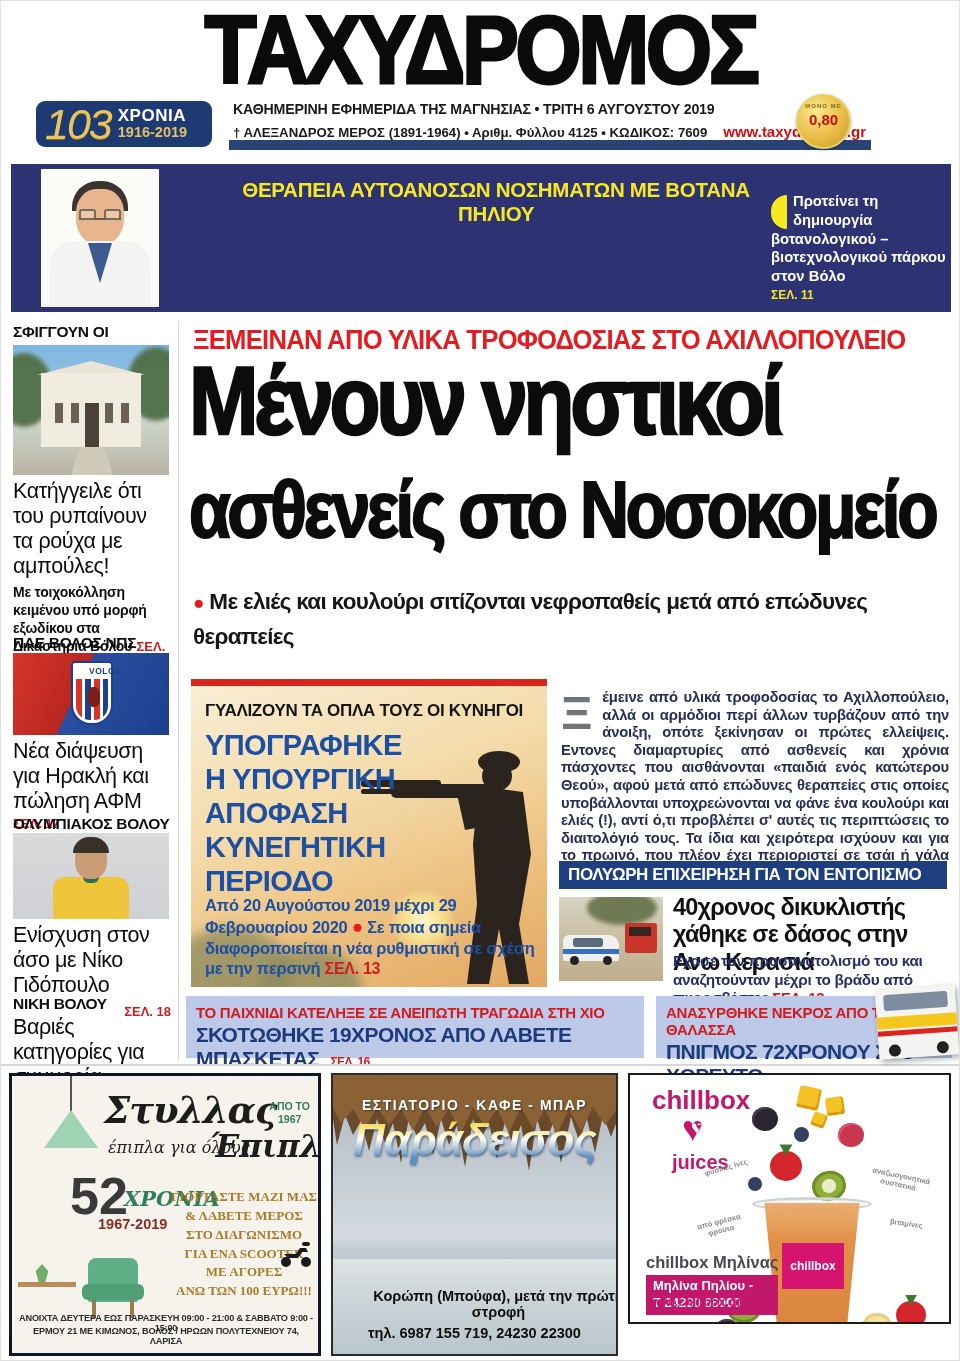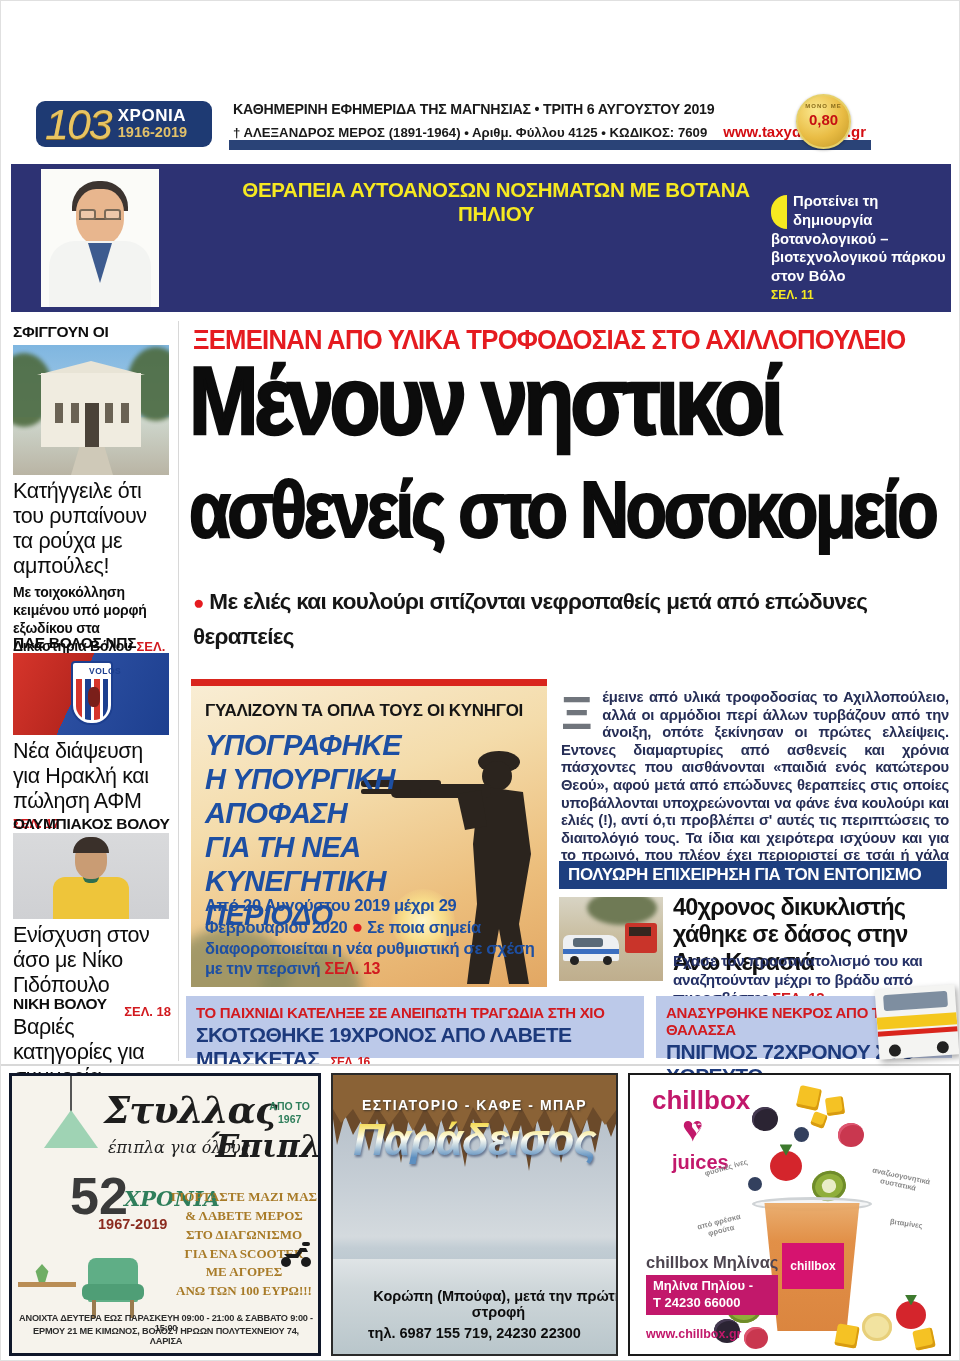--- a/index.html
+++ b/index.html
@@ -98,21 +98,21 @@
 
   
   .hunt { position:absolute; left:190px; top:678px; width:356px; height:308px; overflow:hidden;
     background:linear-gradient(160deg,#f9eed6 0%,#f4dcab 38%,#ecbe7c 72%,#e2a763 100%); }
   .hunt-redbar { position:absolute; left:0; top:0; width:100%; height:7px; background:#d9251d; }
   .hunt-sun { position:absolute; left:200px; top:210px; width:64px; height:64px; border-radius:50%;
     background:radial-gradient(circle,#fff6c9 0%,#f8dd8a 45%,rgba(248,221,138,0) 75%); }
   .hunt-tree { position:absolute; background:#8a8a5e; border-radius:50%; filter:blur(6px); opacity:.75; }
   .hunt-kicker { position:absolute; left:14px; top:22px; font-size:17px; font-weight:900; color:#151515; letter-spacing:-0.3px; }
   .hunt-head { position:absolute; left:14px; top:50px; width:215px; color:#1d4fa3; font-size:29px;
-    font-weight:800; line-height:1.17; letter-spacing:-0.6px;font-style:italic; }
+    font-weight:800; line-height:1.17; letter-spacing:-0.6px; }
   .hunt-sub { position:absolute; left:14px; top:278px; width:336px; color:#1d4fa3; font-size:16.5px;
     font-weight:700; line-height:1.22; letter-spacing:-0.3px; transform:translateY(-100%); top:300px; }
   .hunt-sil { position:absolute; right:-4px; top:55px; }
 
   
   .lead-body { position:absolute; left:560px; top:688px; width:388px; font-size:14.8px; font-weight:600;
     color:#262e56; line-height:17.6px; text-align:justify; letter-spacing:-0.2px; }
   .xi { float:left; font-size:49px; line-height:44px; font-weight:bold; color:#70757c; margin:2px 10px 0 0;
     transform:scaleY(.95); }
   .body-page { color:#d21a1f; font-weight:800; font-size:14.5px; letter-spacing:0; }
@@ -191,21 +191,21 @@
     font-weight:bold; font-style:italic; letter-spacing:-1px;
     background:linear-gradient(#f2d435 10%, #fdfdf2 48%, #5d8fc0 85%);
     -webkit-background-clip:text; background-clip:text; color:transparent;
     filter:drop-shadow(1px 2px 1px rgba(30,50,90,.55)); }
   .ad2-l1 { position:absolute; left:0; bottom:34px; width:100%; text-align:center; color:#0d0d0d;
     font-weight:bold; font-size:14.5px;margin-left:24px; }
   .ad2-l2 { position:absolute; left:0; bottom:13px; width:100%; text-align:center; color:#0d0d0d;
     font-weight:bold; font-size:14.5px; }
 
   
-  .ad3 { position:absolute; left:627px; top:1072px; width:323px; height:283px; background:#fff;
+  .ad3 { position:absolute; left:627px; top:1072px; width:323px; height:251px; background:#fff;
     border:2px solid #1a1a1a; overflow:hidden; }
   .ad3-brand { position:absolute; left:22px; top:10px; color:#c2186b; font-size:26px; font-weight:bold; }
   .ad3-heart { position:absolute; left:52px; top:36px; width:40px; height:38px; }
   .ad3-heart .h1 { position:absolute; left:0; top:0; font-size:36px; color:#c2186b; line-height:1; }
   .ad3-heart .h2 { position:absolute; left:9px; top:7px; font-size:19px; color:#fff; line-height:1; }
   .ad3-heart .h3 { position:absolute; left:14px; top:11px; font-size:10px; color:#c2186b; line-height:1; }
   .ad3-juices { position:absolute; left:42px; top:76px; color:#c2186b; font-size:20px; font-weight:600; }
   .fruit { position:absolute; border-radius:50%; }
   .mango { position:absolute; background:#f5c224; border-radius:3px; box-shadow:inset -2px -3px 0 #d89b10; }
   .kiwi { background:#8fae3a; box-shadow:inset 0 0 0 3px #6f8c2a; }
@@ -229,20 +229,23 @@
   .ad3-store { position:absolute; left:16px; top:178px; color:#4d4550; font-size:16.5px; font-weight:bold; }
   .ad3-addr { position:absolute; left:16px; top:200px; width:132px; background:#c2186b; color:#fff;
     font-size:13px; font-weight:bold; padding:3px 7px; line-height:1.3; }
   .ad3-web { position:absolute; left:16px; bottom:13px; color:#c2186b; font-size:12.5px; font-weight:800; }
 </style>
 </head>
 <body>
 
 <div class="page">
 
+  <div class="masthead">
+    <span class="masthead-title">ΤΑΧΥΔΡΟΜΟΣ</span>
+  </div>
   <div class="badge">
     <span class="badge-103">103</span>
     <span class="badge-col">
       <span class="badge-xronia">ΧΡΟΝΙΑ</span>
       <span class="badge-range">1916-2019</span>
     </span>
   </div>
   <div class="info">
     <div class="info-l1">ΚΑΘΗΜΕΡΙΝΗ ΕΦΗΜΕΡΙΔΑ ΤΗΣ ΜΑΓΝΗΣΙΑΣ • ΤΡΙΤΗ 6 ΑΥΓΟΥΣΤΟΥ 2019</div>
     <div class="info-l2">
@@ -363,21 +366,20 @@
         <rect x="0" y="55" width="60" height="5" rx="2"></rect>
         <path d="M96,60 L120,56 L126,92 L104,96 Z"></path>
       </g>
     </svg>
     <div class="hunt-redbar"></div>
     <div class="hunt-kicker">ΓΥΑΛΙΖΟΥΝ ΤΑ ΟΠΛΑ ΤΟΥΣ ΟΙ ΚΥΝΗΓΟΙ</div>
     <div class="hunt-head">
       <div>ΥΠΟΓΡΑΦΗΚΕ</div>
       <div>Η ΥΠΟΥΡΓΙΚΗ</div>
       <div>ΑΠΟΦΑΣΗ</div>
-      <div>ΓΙΑ ΤΗ ΝΕΑ</div>
       <div>ΚΥΝΕΓΗΤΙΚΗ</div>
       <div>ΠΕΡΙΟΔΟ</div>
     </div>
     <div class="hunt-sub">
       <span>Από 20 Αυγούστου 2019 μέχρι 29 Φεβρουαρίου 2020</span>
       <span class="rdot">●</span>
       <span>Σε ποια σημεία διαφοροποιείται η νέα ρυθμιστική σε σχέση με την περσινή</span>
       <span class="pageref" style="font-size:16px">ΣΕΛ. 13</span>
     </div>
   </div>

